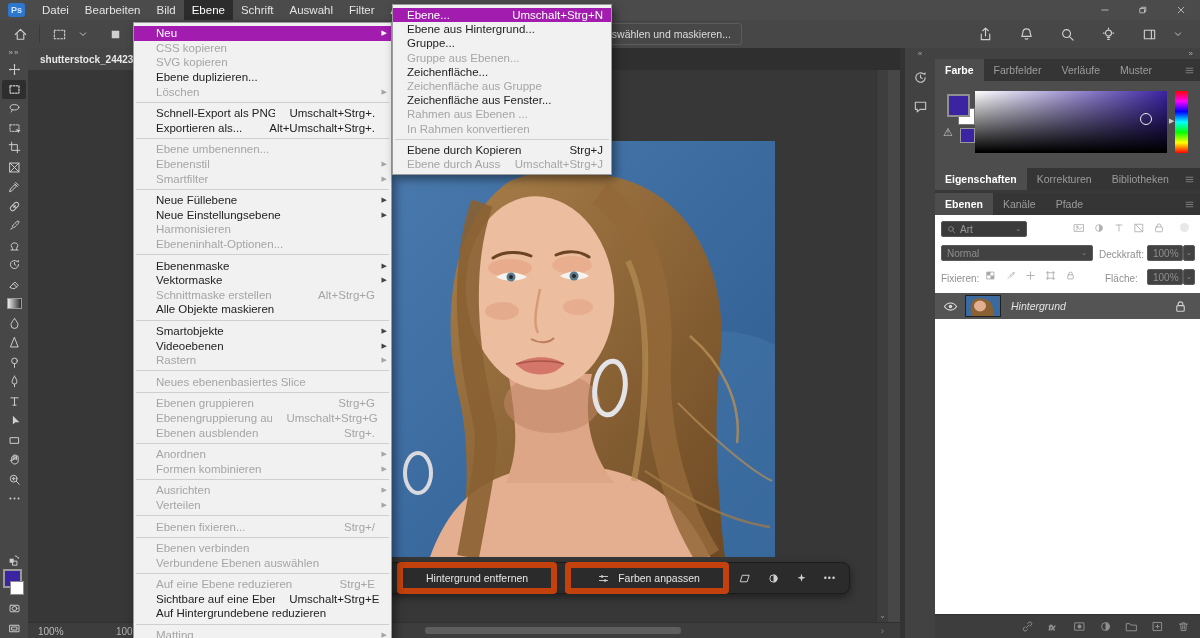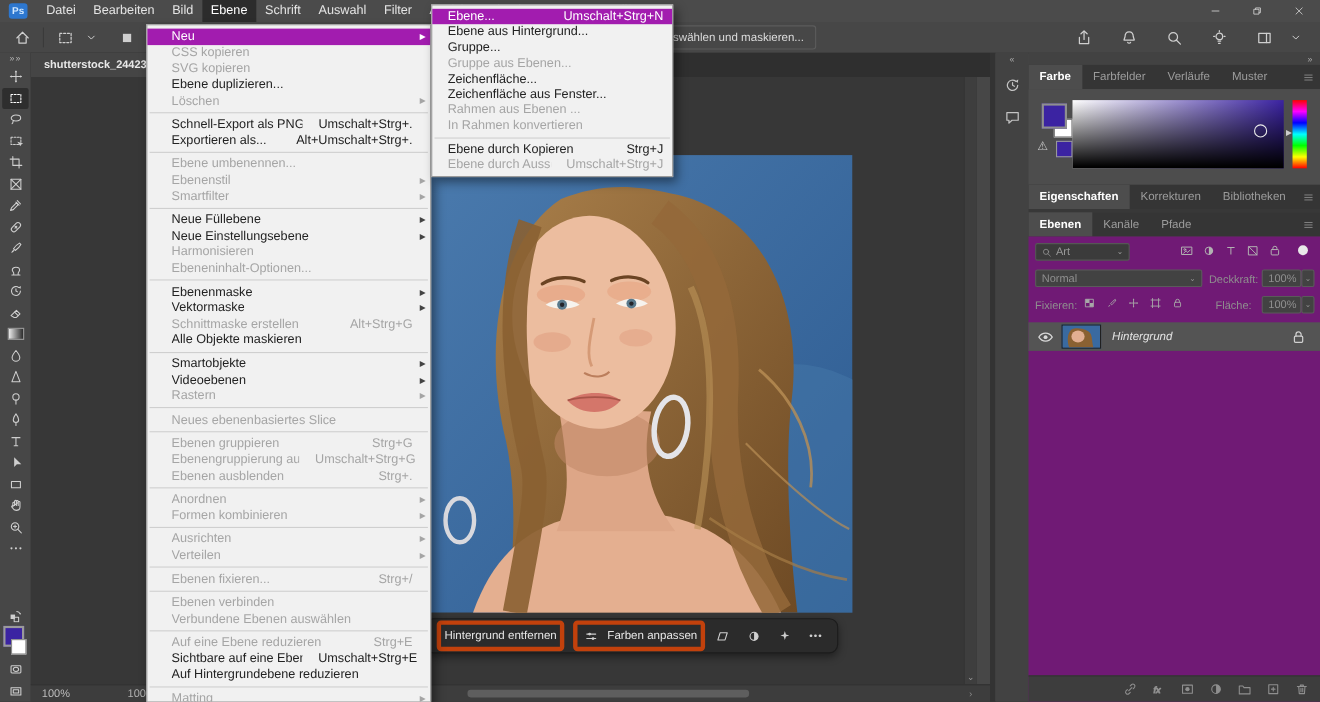--- a/index.html
+++ b/index.html
@@ -50,21 +50,21 @@
   #doctab{background:#454545;padding:0 12px;display:flex;align-items:center;font-size:10px;font-weight:bold;
     color:#e8e8e8;white-space:nowrap;overflow:hidden;max-width:150px}
   #canvasarea{left:28px;top:70px;width:860px;height:552px;background:#373737;overflow:hidden}
   #vscroll{position:absolute;right:0;top:0;width:12px;height:552px;background:#3e3e3e;border-left:1px solid #333;
     display:flex;align-items:flex-end;justify-content:center;color:#999;font-size:8px;padding-bottom:2px;box-sizing:border-box}
   #portrait{position:absolute;left:362px;top:71px;width:385px;height:416px}
 
   
   #taskbar{left:386px;top:562px;height:30px;background:#2b2b2b;border:1px solid #1c1c1c;border-radius:8px;
     box-shadow:0 3px 8px rgba(0,0,0,.45);display:flex;align-items:center;gap:8px;padding:0 10px;z-index:10}
-  .task-btn{height:20px;border:4px solid #c2410c;border-radius:4px;padding:0 3px;display:flex;align-items:center;gap:6px;
+  .task-btn{height:20px;border:6px solid #c2410c;border-radius:4px;padding:0 23px;display:flex;align-items:center;gap:6px;
     font-size:10.5px;color:#e6e6e6;white-space:nowrap}
   .task-ic{color:#cfcfcf;width:18px;height:18px;display:flex;align-items:center;justify-content:center}
   .task-ic svg.ic{width:13px;height:13px}
 
   
   #statusbar{left:28px;top:622px;width:872px;height:16px;background:#3d3d3d;border-top:1px solid #313131;
     display:flex;align-items:center;font-size:10px;color:#bcbcbc}
   #zoom-level{padding-left:10px;width:52px}
   #doc-info{margin-left:26px;color:#b0b0b0}
   .mini-arrow{color:#8a8a8a;font-size:8px;margin-left:16px}
@@ -92,21 +92,21 @@
   #cp-bg{position:absolute;left:23px;top:27px;width:15px;height:15px;background:#fff;border:1px solid #777}
   #cp-warn{position:absolute;left:8px;top:45px;color:#c9c9c9;font-size:11px}
   #cp-warn-swatch{position:absolute;left:25px;top:47px;width:13px;height:13px;border:1px solid #999}
   #cp-grad{position:absolute;left:40px;top:10px;width:192px;height:62px}
   #cp-cursor{position:absolute;left:205px;top:32px;width:10px;height:10px;border:1.5px solid #eaeaea;border-radius:50%}
   #cp-arrow{position:absolute;left:234px;top:36px;color:#ccc;font-size:7px}
   #cp-hue{position:absolute;left:240px;top:10px;width:13px;height:62px;
     background:linear-gradient(180deg,#f00,#f0f,#00f,#0ff,#0f0,#ff0,#f00)}
 
   
-  #layerspanel{flex:1;background:#701a75;position:relative;font-size:10px;color:#8f8f8f}
+  #layerspanel{flex:1;background:#ffffff;position:relative;font-size:10px;color:#8f8f8f}
   #lp-search{position:absolute;left:6px;top:6px;width:86px;height:16px;background:#3b3b3b;border:1px solid #565656;
     border-radius:2px;display:flex;align-items:center;gap:4px;padding:0 5px;box-sizing:border-box;color:#9a9a9a}
   #lp-search svg.ic{width:9px;height:9px}
   #lp-search .caret{margin-left:auto;font-size:7px}
   #lp-filters{position:absolute;left:138px;top:7px;display:flex;gap:8px;color:#b2b2b2}
   #lp-filters svg.ic{width:12px;height:12px}
   #lp-toggle{position:absolute;left:245px;top:8px;width:9px;height:9px;border-radius:50%;background:#e8e8e8}
   .lp-box{position:absolute;height:16px;background:#424242;border:1px solid #5a5a5a;border-radius:2px;
     display:flex;align-items:center;padding:0 5px;box-sizing:border-box;color:#8f8f8f}
   #lp-blend{left:6px;top:30px;width:152px}
@@ -967,20 +967,24 @@
         <span class="mshort"></span>
       </div>
       <div class="mrow disabled">
         <span class="mlabel">Gruppe aus Ebenen...</span>
         <span class="mshort"></span>
       </div>
       <div class="mrow">
         <span class="mlabel">Zeichenfläche...</span>
         <span class="mshort"></span>
       </div>
+      <div class="mrow disabled">
+        <span class="mlabel">Zeichenfläche aus Gruppe</span>
+        <span class="mshort"></span>
+      </div>
       <div class="mrow">
         <span class="mlabel">Zeichenfläche aus Fenster...</span>
         <span class="mshort"></span>
       </div>
       <div class="mrow disabled">
         <span class="mlabel">Rahmen aus Ebenen ...</span>
         <span class="mshort"></span>
       </div>
       <div class="mrow disabled">
         <span class="mlabel">In Rahmen konvertieren</span>

